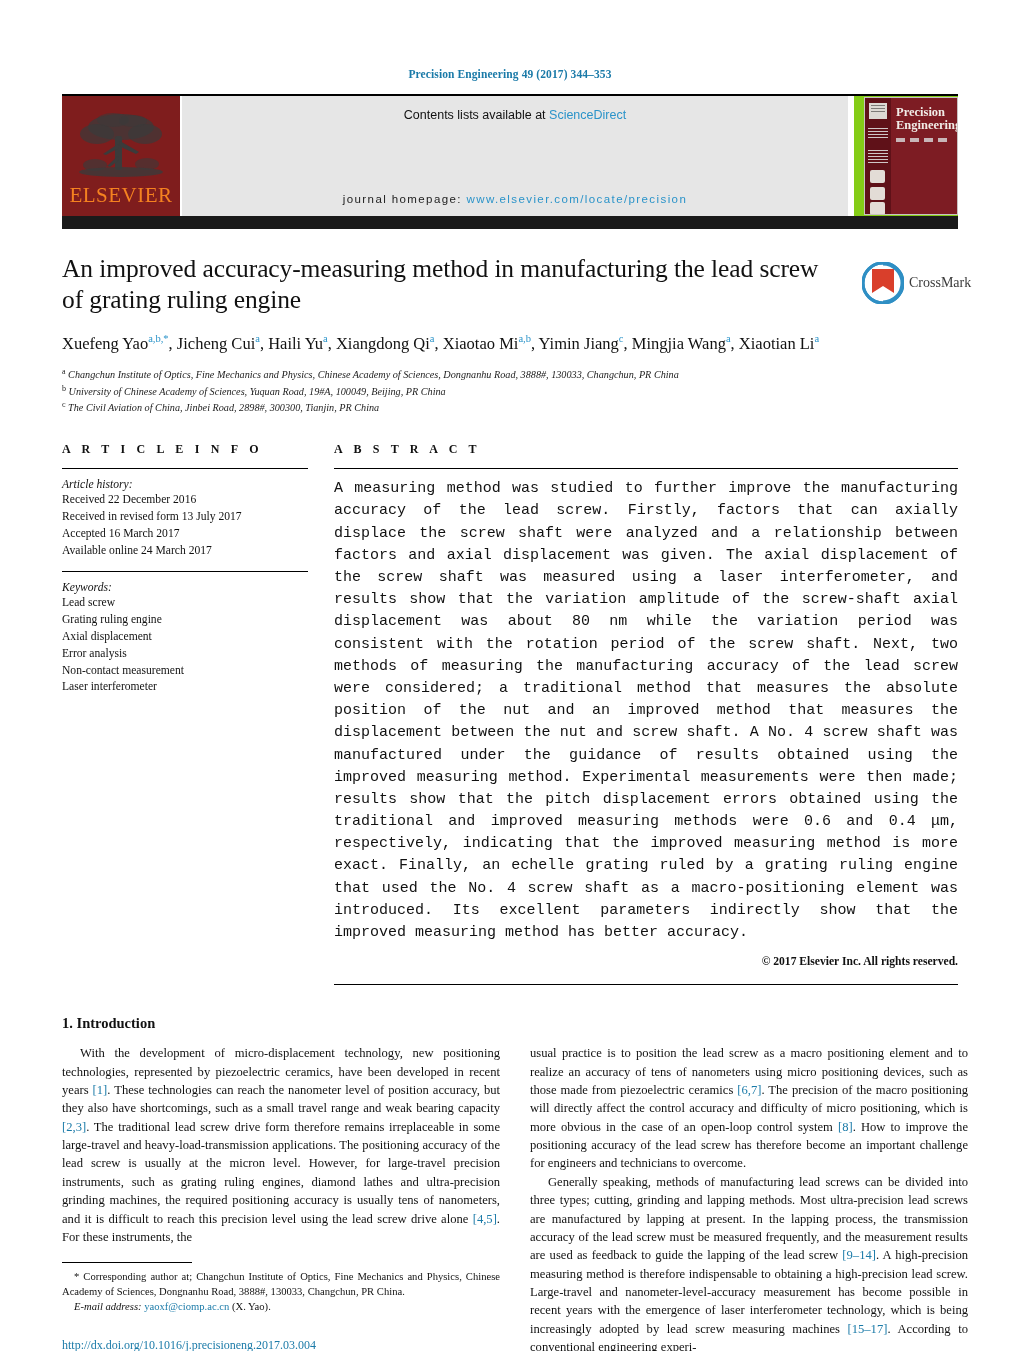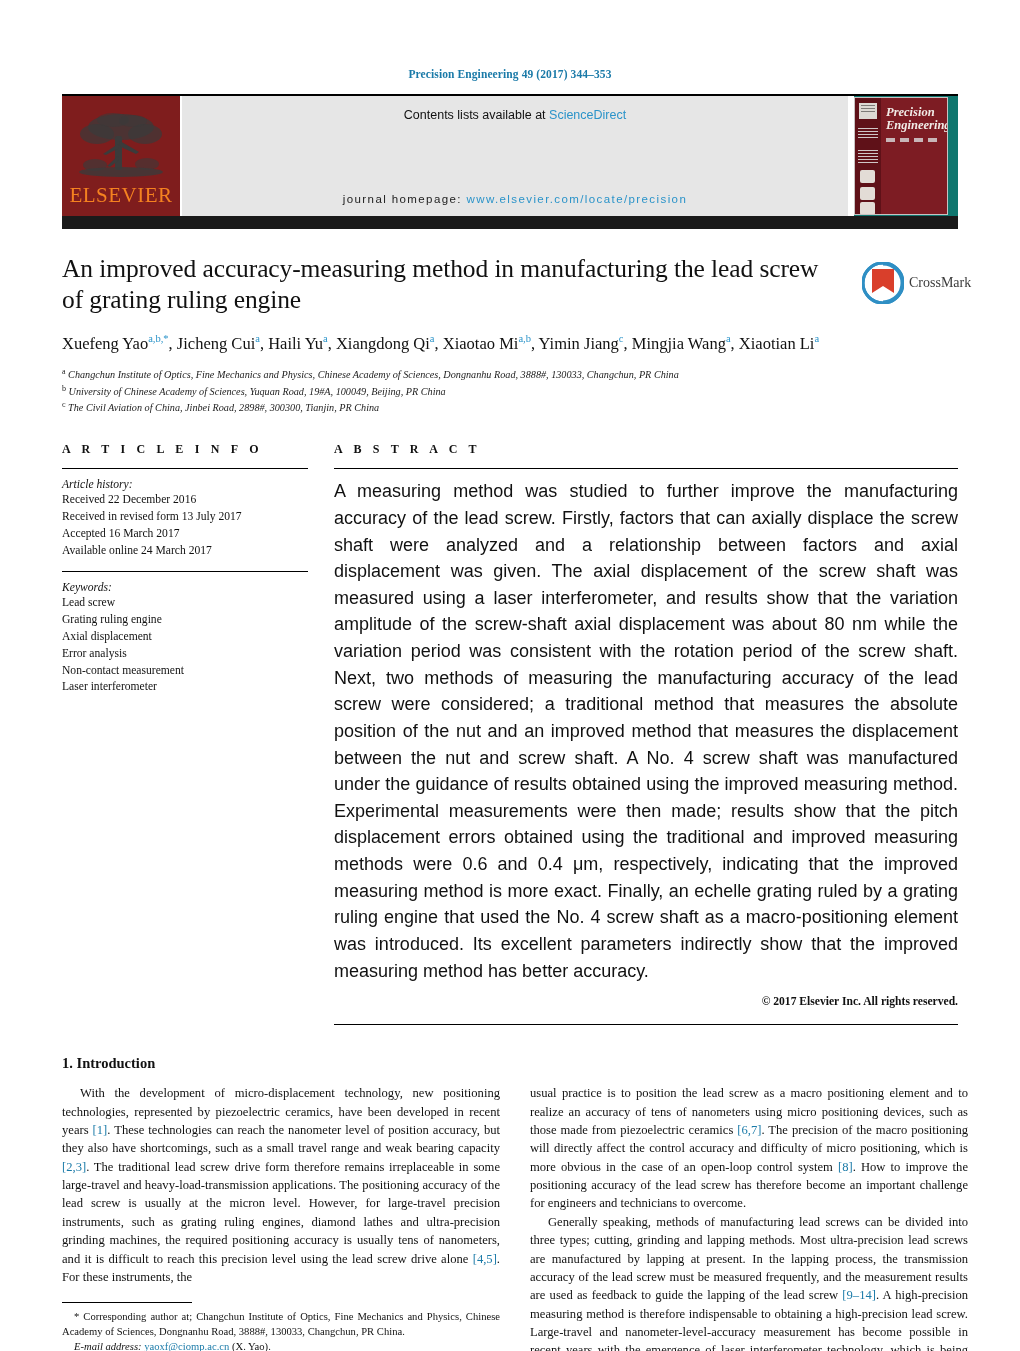--- a/index.html
+++ b/index.html
@@ -80,26 +80,25 @@
   .homepage-line {
     font-family: "Liberation Sans", sans-serif;
     font-size: 11.5px;
     letter-spacing: 1.4px;
     color: #222;
   }
   .homepage-line .url { color: #2a93c9; }
   .cover-cell {
     width: 104px;
     flex: 0 0 104px;
-    background: #0f766e;
+    background: #84cc16;
     margin-left: 6px;
     display: flex;
     align-items: center;
-    justify-content: flex-start;
-    font-style: italic;
+    justify-content: flex-end;
   }
   .cover-img {
     width: 94px; height: 118px;
     background: #7d1c23;
     position: relative;
     border: 1px solid #c9c2c2;
     overflow: hidden;
   }
   .cover-left {
     position: absolute; left: 0; top: 0; bottom: 0; width: 26px;
@@ -198,22 +197,22 @@
     color: #111;
     margin-bottom: 1px;
   }
   .hist-line, .kw-line {
     font-family: "Liberation Serif", serif;
     font-size: 11.6px;
     line-height: 1.45;
     color: #111;
   }
   .abstract-body {
-    font-family: Liberation Sans, sans-serif;
-    font-size: 18px;
+    font-family: Liberation Mono, monospace;
+    font-size: 15px;
     line-height: 1.48;
     text-align: justify;
     color: #111;
     margin-top: 2px;
   }
   .copyright {
     text-align: right;
     font-family: "Liberation Serif", serif;
     font-size: 11.6px;
     font-weight: bold;

